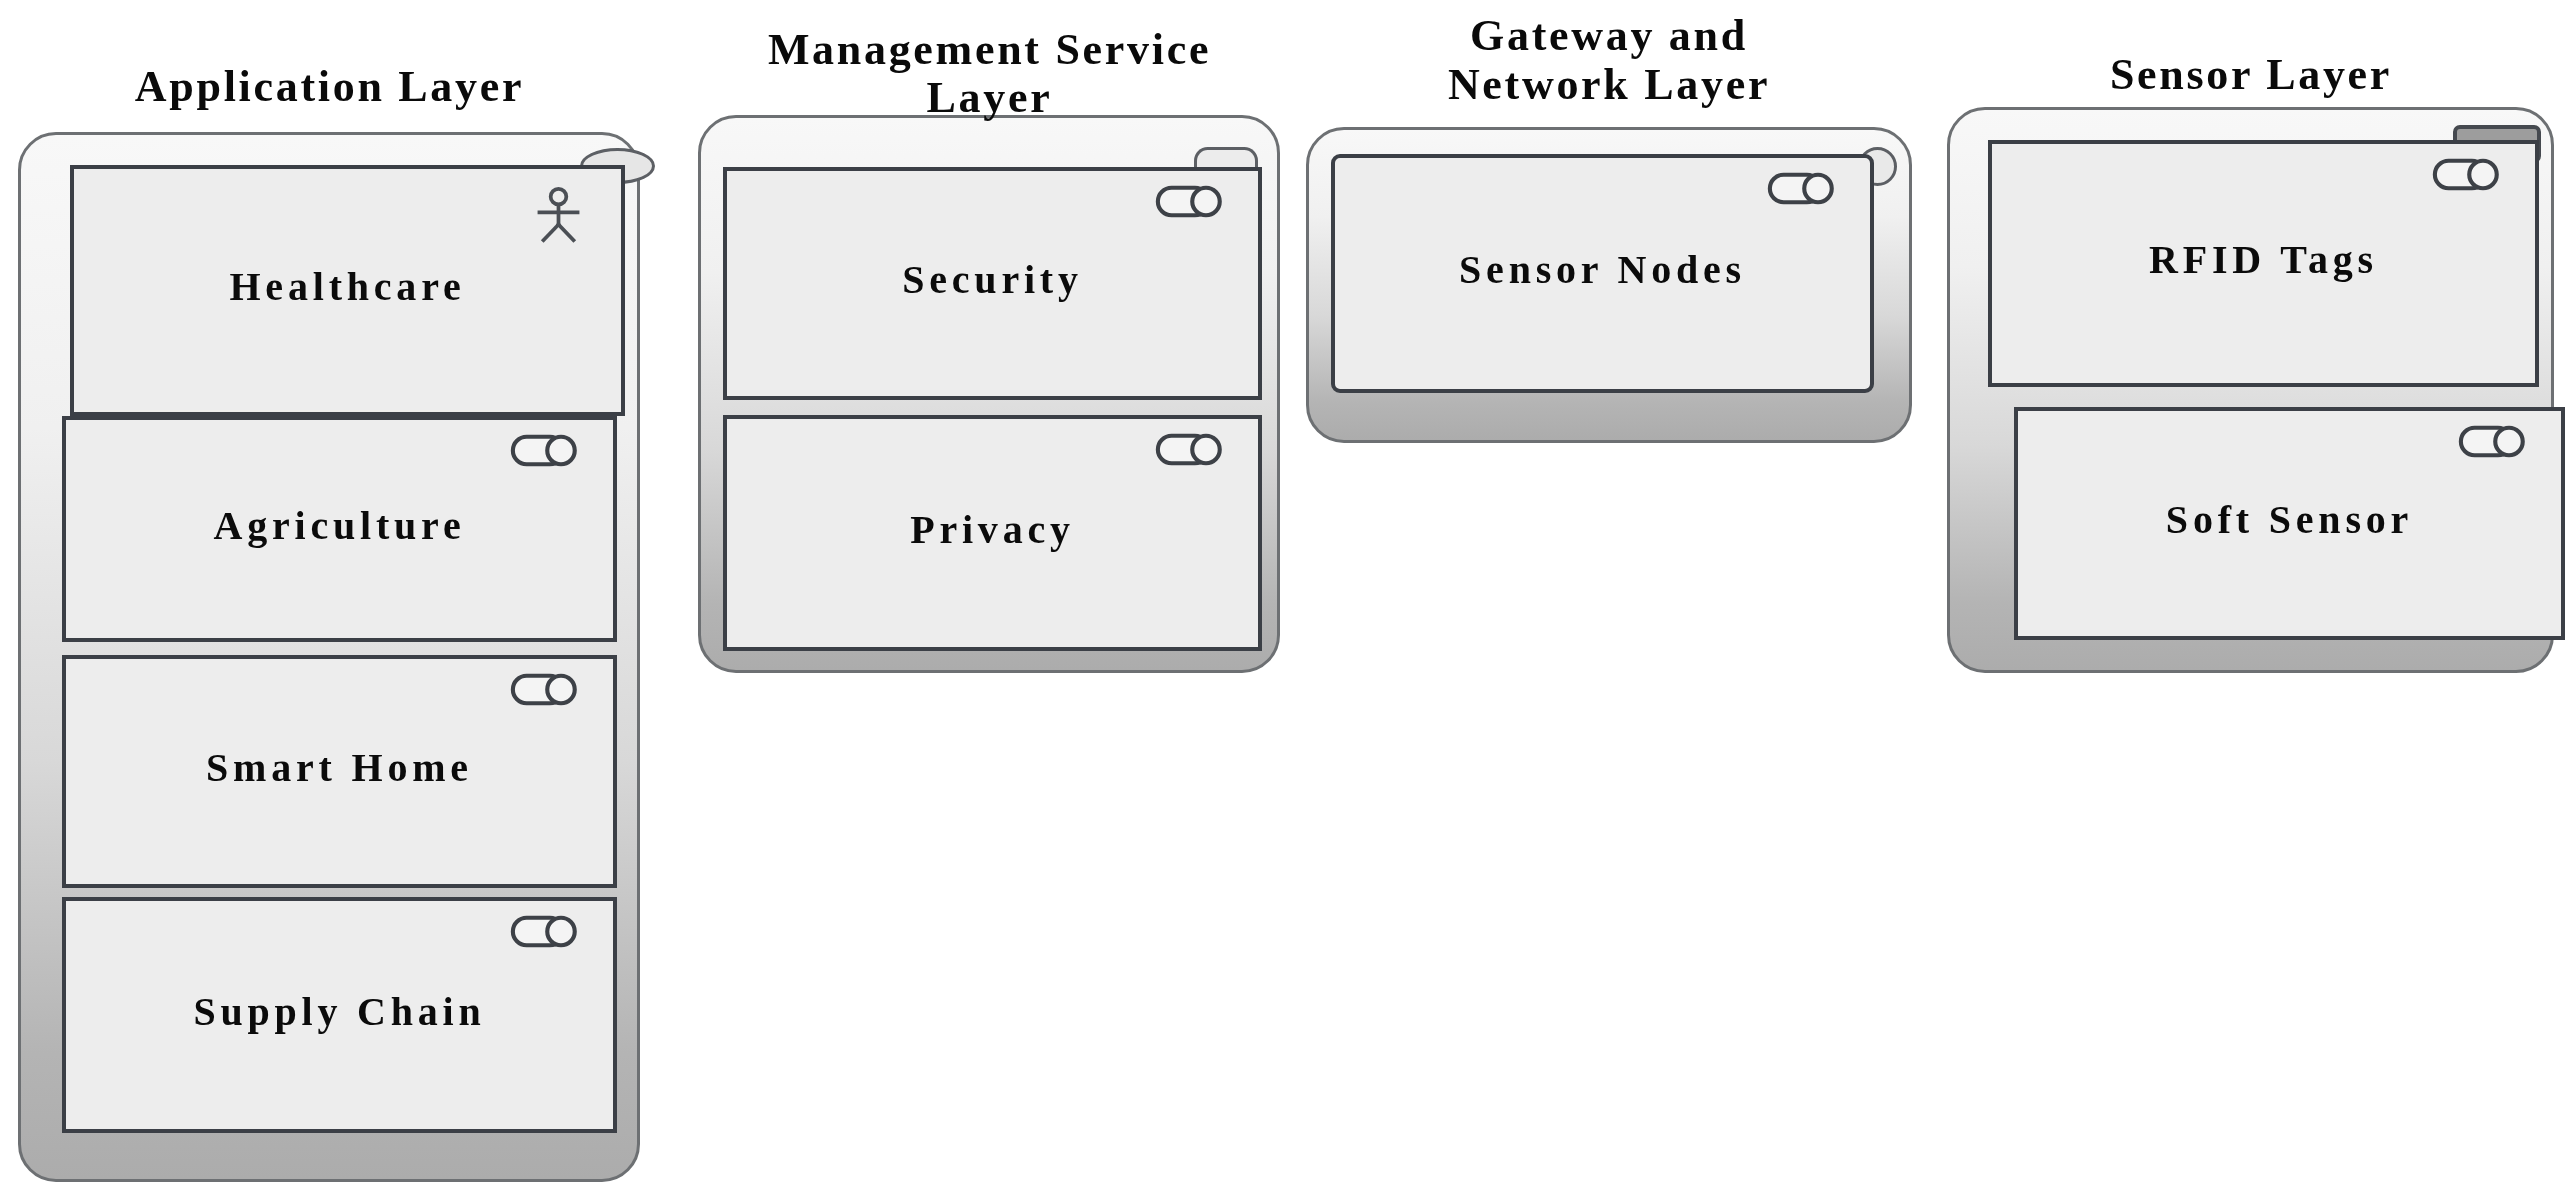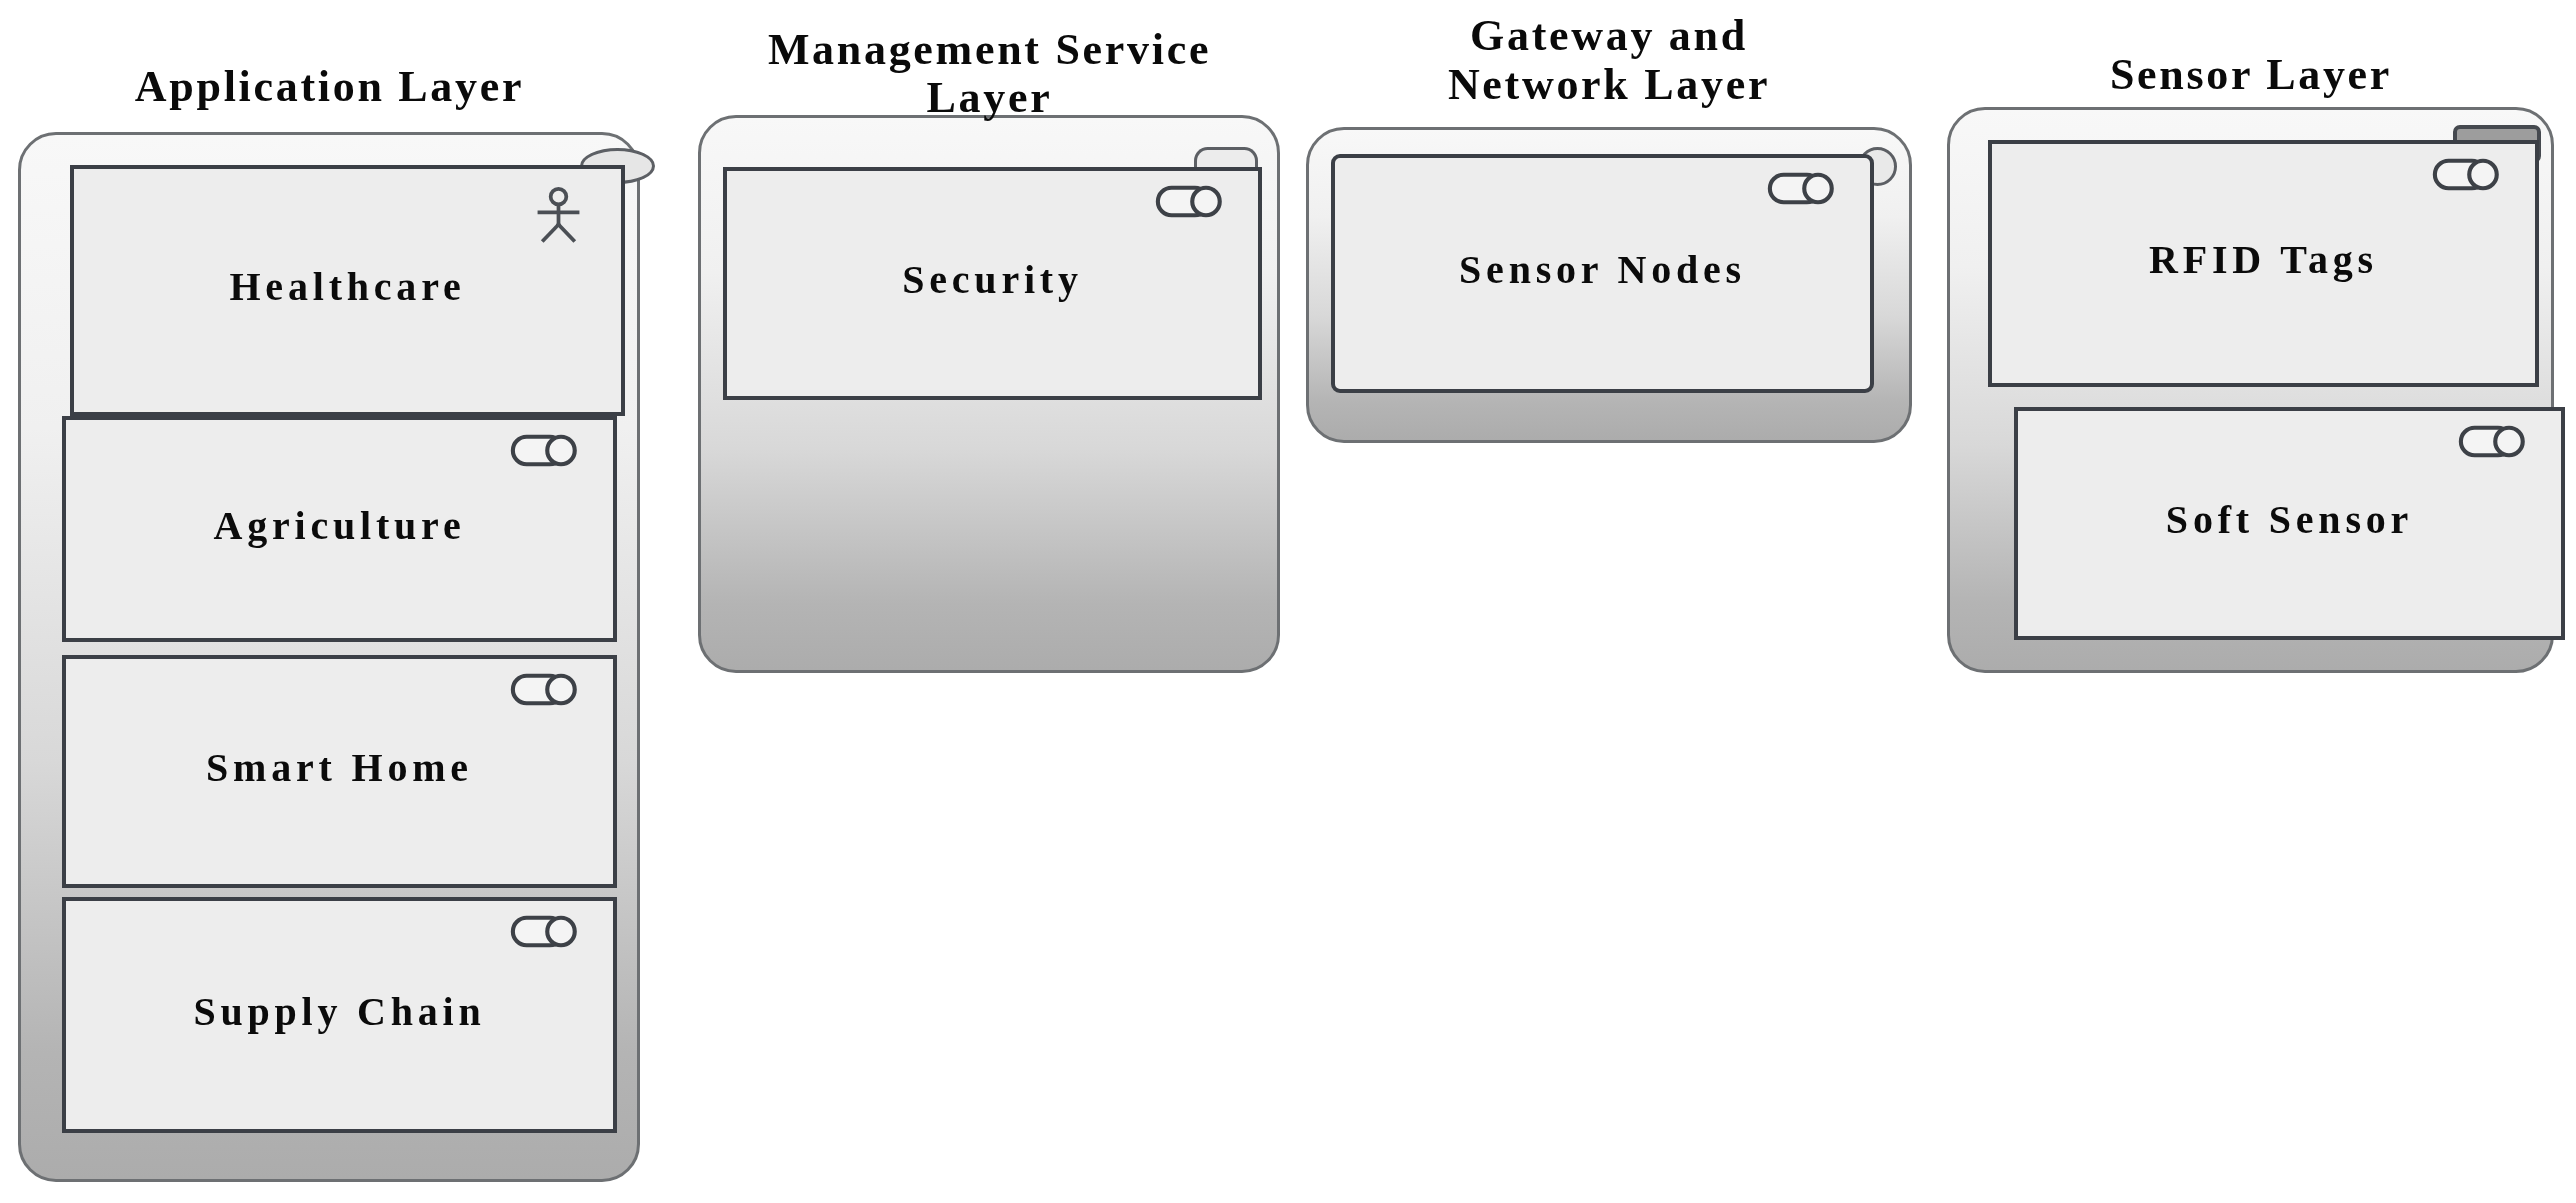--- a/index.html
+++ b/index.html
@@ -144,20 +144,29 @@
   <div class="component" style="left:723px; top:167px; width:531px; height:225px;">
     <span class="corner-icon">
       <svg width="69" height="33" viewBox="0 0 100 48">
         <rect x="4" y="4" width="74" height="40" rx="20" fill="#f4f4f4" stroke="#3d4147" stroke-width="6"></rect>
         <circle cx="74" cy="24" r="20" fill="#f4f4f4" stroke="#3d4147" stroke-width="6"></circle>
       </svg>
     </span>
     <span class="label">Security</span>
   </div>
 
+  <div class="component" style="left:723px; top:415px; width:531px; height:228px;">
+    <span class="corner-icon">
+      <svg width="69" height="33" viewBox="0 0 100 48">
+        <rect x="4" y="4" width="74" height="40" rx="20" fill="#f4f4f4" stroke="#3d4147" stroke-width="6"></rect>
+        <circle cx="74" cy="24" r="20" fill="#f4f4f4" stroke="#3d4147" stroke-width="6"></circle>
+      </svg>
+    </span>
+    <span class="label">Privacy</span>
+  </div>
 
   <h2 class="layer-title" style="left:1306px; top:12.3px; width:606px;">Gateway and
 Network Layer</h2>
 
   <div class="frame" style="left:1306px; top:127px; width:600px; height:310px;"></div>
 
   <div class="deco deco-circle" style="left:1858px; top:147px; width:33px; height:33px;"></div>
 
   <div class="component" style="left:1331px; top:154px; width:535px; height:231px;border-radius:9px;">
     <span class="corner-icon">

